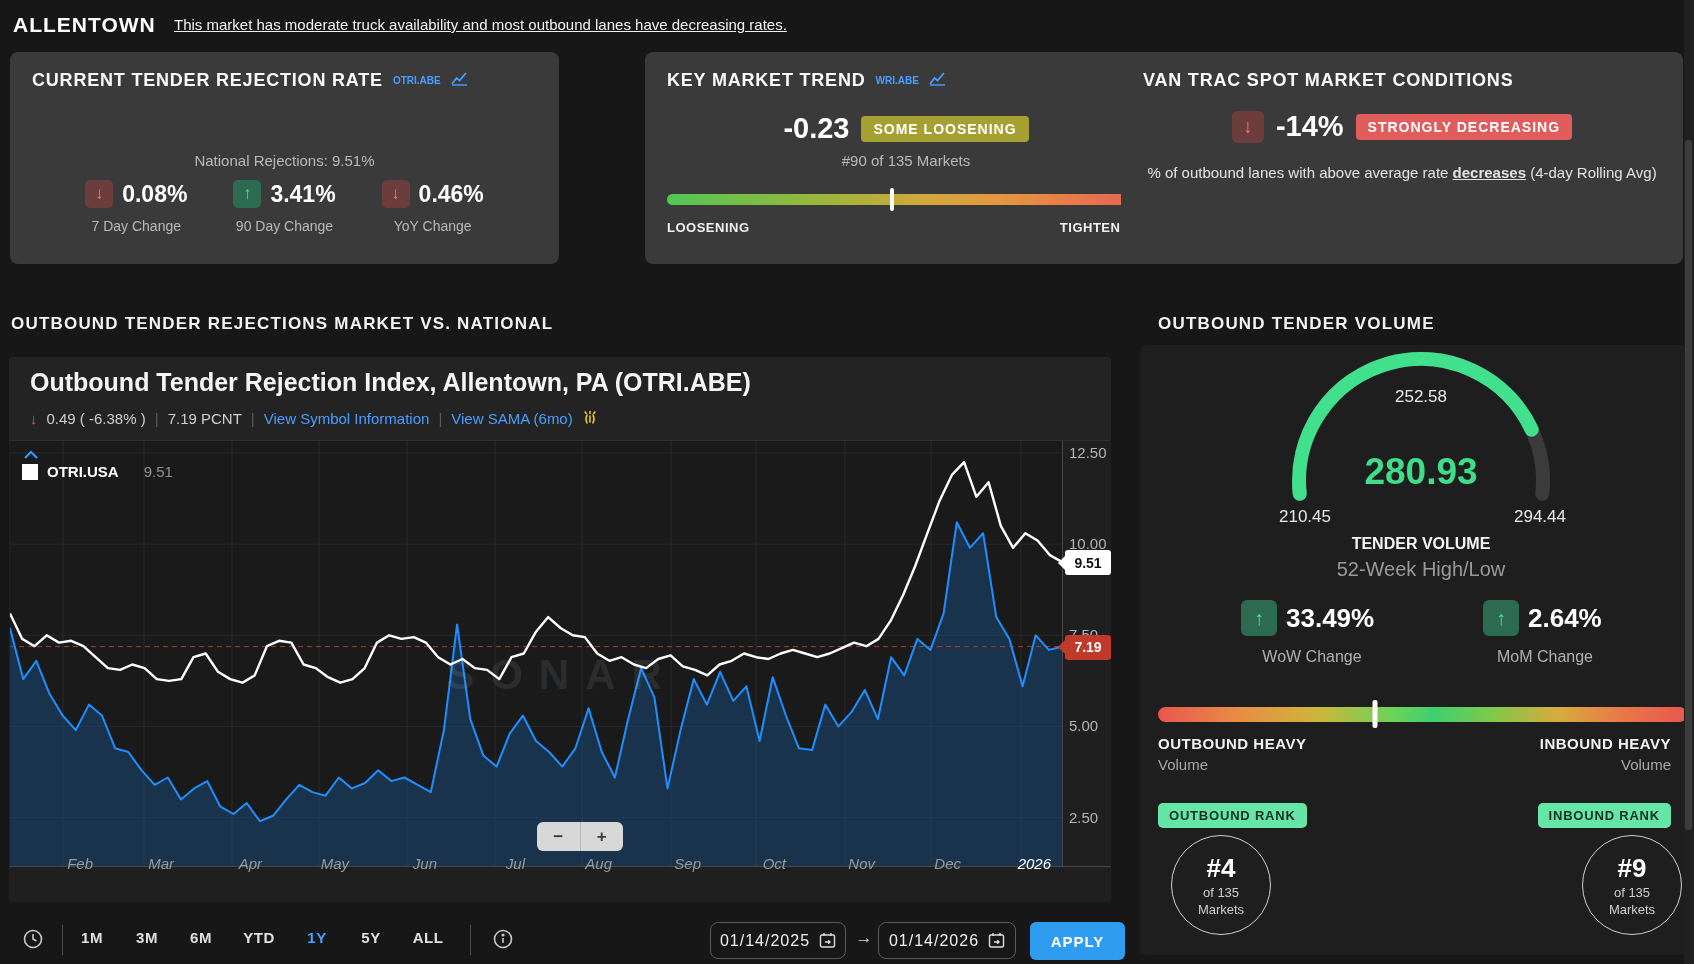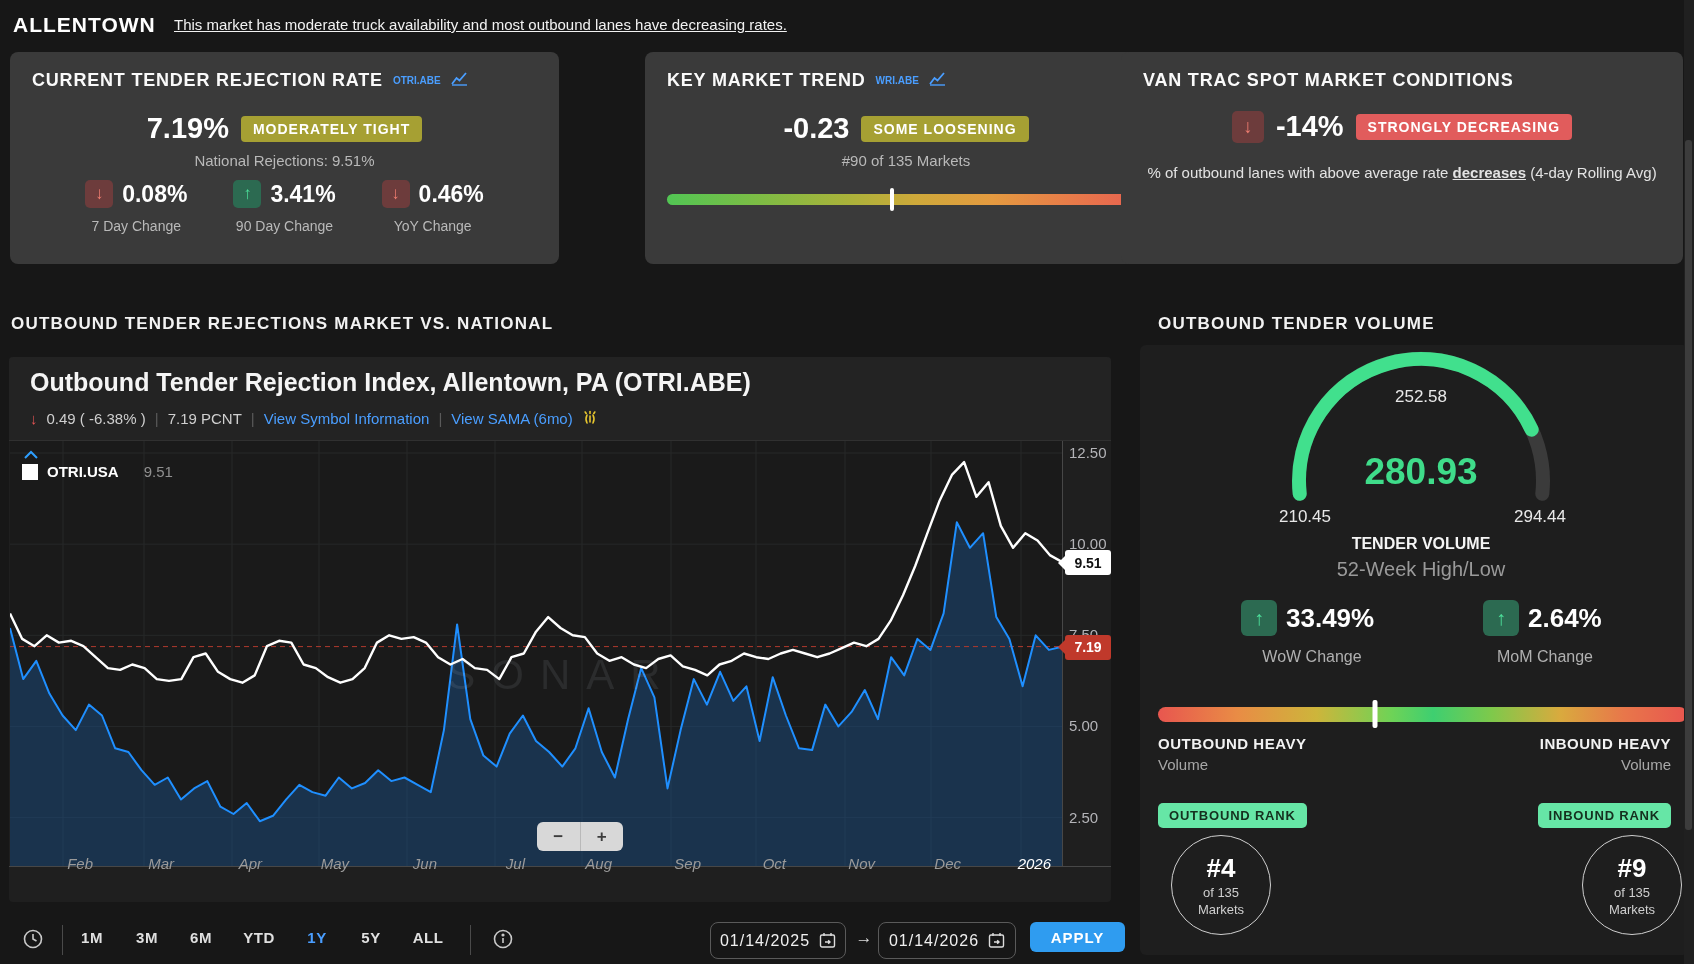--- a/index.html
+++ b/index.html
@@ -54,21 +54,21 @@
   #chart-subtitle { position:absolute; left:21px; top:52px; display:flex; align-items:center; gap:9px; font-size:15px; color:#cfcfcf; }
   #chart-subtitle .sep { color:#5a5a5a; }
   #chart-subtitle .dn { color:#e05252; font-weight:700; }
   #chart-subtitle .lnk { color:#4a9eff; cursor:pointer; }
   #plot { position:absolute; left:1px; top:84px; width:1052px; height:425px; background:#1a1a1a; }
   #plot-chevron { position:absolute; left:14px; top:4px; }
   #plot-legend { position:absolute; left:12px; top:22px; display:flex; align-items:center; gap:9px; cursor:pointer; }
   #legend-swatch { width:16px; height:16px; background:#fff; }
   #legend-symbol { font-size:15px; font-weight:700; color:#fff; }
   #legend-value { font-size:15px; color:#909090; margin-left:16px; }
-  #watermark { position:absolute; left:552px; top:234px; transform:translate(-50%,-50%); font-size:42px; font-weight:400; letter-spacing:16px; color:rgba(195,205,215,0.10); }
+  #watermark { position:absolute; left:552px; top:234px; transform:translate(-50%,-50%); font-size:42px; font-weight:700; letter-spacing:16px; color:rgba(195,205,215,0.10); }
   #zoom-ctl { position:absolute; left:527px; top:381px; width:86px; height:29px; background:#d8d8d8; border-radius:6px; display:flex; }
   .zoom-btn { flex:1; display:flex; align-items:center; justify-content:center; font-size:17px; font-weight:700; color:#3c3c3c; cursor:pointer; }
   .zoom-btn:first-child { border-right:1px solid #b9b9b9; }
   #axis-sep { position:absolute; left:1053px; top:84px; width:1px; height:425px; background:#474747; }
   #axis-hline { position:absolute; left:0; top:509px; width:1102px; height:1px; background:#474747; }
   .y-tick { position:absolute; left:1060px; font-size:15px; color:#b4b4b8; }
   .x-tick { position:absolute; top:498px; width:60px; text-align:right; font-size:15px; color:#9a9a9a;font-style:italic; }
   .x-tick.cur { color:#fff; }
   .price-tag { position:absolute; left:1056px; width:46px; height:25px; border-radius:3px; display:flex; align-items:center; justify-content:center; font-size:14px; font-weight:700; }
   #tag-national { top:192px; background:#fff; color:#111; }
@@ -78,21 +78,21 @@
   #tag-market::before  { border-right:7px solid #c0392b; }
 
   
   #toolbar { position:absolute; left:0; top:915px; width:1130px; height:49px; }
   .tb-divider { position:absolute; top:10px; width:1px; height:30px; background:#4a4a4a; }
   .tb-icon { position:absolute; top:13px; color:#c9c9c9; cursor:pointer; }
   .range-btn { position:absolute; top:14px; width:50px; text-align:center; font-size:15px; font-weight:700; color:#e0e0e0; letter-spacing:0.5px; cursor:pointer; }
   .range-btn.active { color:#4a9eff; }
   .date-box { position:absolute; top:922px; height:37px; border:1px solid #5a5a5a; border-radius:8px; display:flex; align-items:center; justify-content:center; gap:9px; font-size:16px; letter-spacing:1px; color:#f0f0f0; cursor:pointer; }
   #date-arrow { position:absolute; left:853px; top:928px; width:22px; text-align:center; font-size:17px; color:#ddd; }
-  #apply-btn { position:absolute; left:1030px; top:922px; width:95px; height:30px; background:#2f9cf0; border:none; border-radius:6px; color:#fff; font-family:"Liberation Sans", sans-serif; font-size:15px; font-weight:700; letter-spacing:1px; cursor:pointer; }
+  #apply-btn { position:absolute; left:1030px; top:922px; width:95px; height:38px; background:#2f9cf0; border:none; border-radius:6px; color:#fff; font-family:"Liberation Sans", sans-serif; font-size:15px; font-weight:700; letter-spacing:1px; cursor:pointer; }
 
   
   #volume-panel { position:absolute; left:1140px; top:345px; width:549px; height:610px; background:#1e1e1e; border-radius:6px; }
   .vp-center { position:absolute; text-align:center; }
   #gauge-ref { left:231px; top:42px; width:100px; font-size:17px; color:#e8e8e8; }
   #gauge-current { left:181px; top:106px; width:200px; font-size:37px; font-weight:800; color:#3fdc8a; }
   #gauge-low { left:115px; top:162px; width:100px; font-size:17px; color:#e8e8e8; }
   #gauge-high { left:350px; top:162px; width:100px; font-size:17px; color:#e8e8e8; }
   #gauge-label { left:181px; top:190px; width:200px; font-size:16px; font-weight:700; color:#f5f5f5; }
   #gauge-sublabel { left:181px; top:213px; width:200px; font-size:20px; color:#9a9a9a; }
@@ -127,24 +127,20 @@
     <div class="card-title-row">
       <span class="card-title">CURRENT TENDER REJECTION RATE</span>
       <span class="card-symbol">OTRI.ABE</span>
       <span>
         <svg width="17" height="15" viewBox="0 0 17 15">
             <path d="M1 13 L5.5 7 L8.5 9.5 L15 2" fill="none" stroke="#4a9eff" stroke-width="1.8"></path>
             <path d="M1 14 H16" stroke="#4a9eff" stroke-width="1.4"></path>
           </svg>
       </span>
     </div>
-    <div class="value-row">
-      <span class="big-value">7.19%</span>
-      <span class="badge olive">MODERATELY TIGHT</span>
-    </div>
     <div class="sub-center">National Rejections: 9.51%</div>
     <div class="stats-row">
       <div class="stat">
         <div class="stat-main">
           <span class="arrow-box down">↓</span>
           <span class="stat-value">0.08%</span>
         </div>
         <span class="stat-label">7 Day Change</span>
       </div>
       <div class="stat">
@@ -175,20 +171,24 @@
           </svg>
       </span>
     </div>
     <div class="value-row">
       <span class="big-value">-0.23</span>
       <span class="badge olive">SOME LOOSENING</span>
     </div>
     <div class="sub-center">#90 of 135 Markets</div>
     <div class="trend-bar">
       <div class="bar-marker" id="trend-marker" style="left: 47%;"></div>
+    </div>
+    <div class="scale-labels">
+      <span>LOOSENING</span>
+      <span>TIGHTENING</span>
     </div>
   </div>
 
   <div class="card" id="card-spot">
     <div class="card-title-row">
       <span class="card-title">VAN TRAC SPOT MARKET CONDITIONS</span>
     </div>
     <div class="value-row">
       <span class="arrow-box down big">↓</span>
       <span class="big-value">-14%</span>

